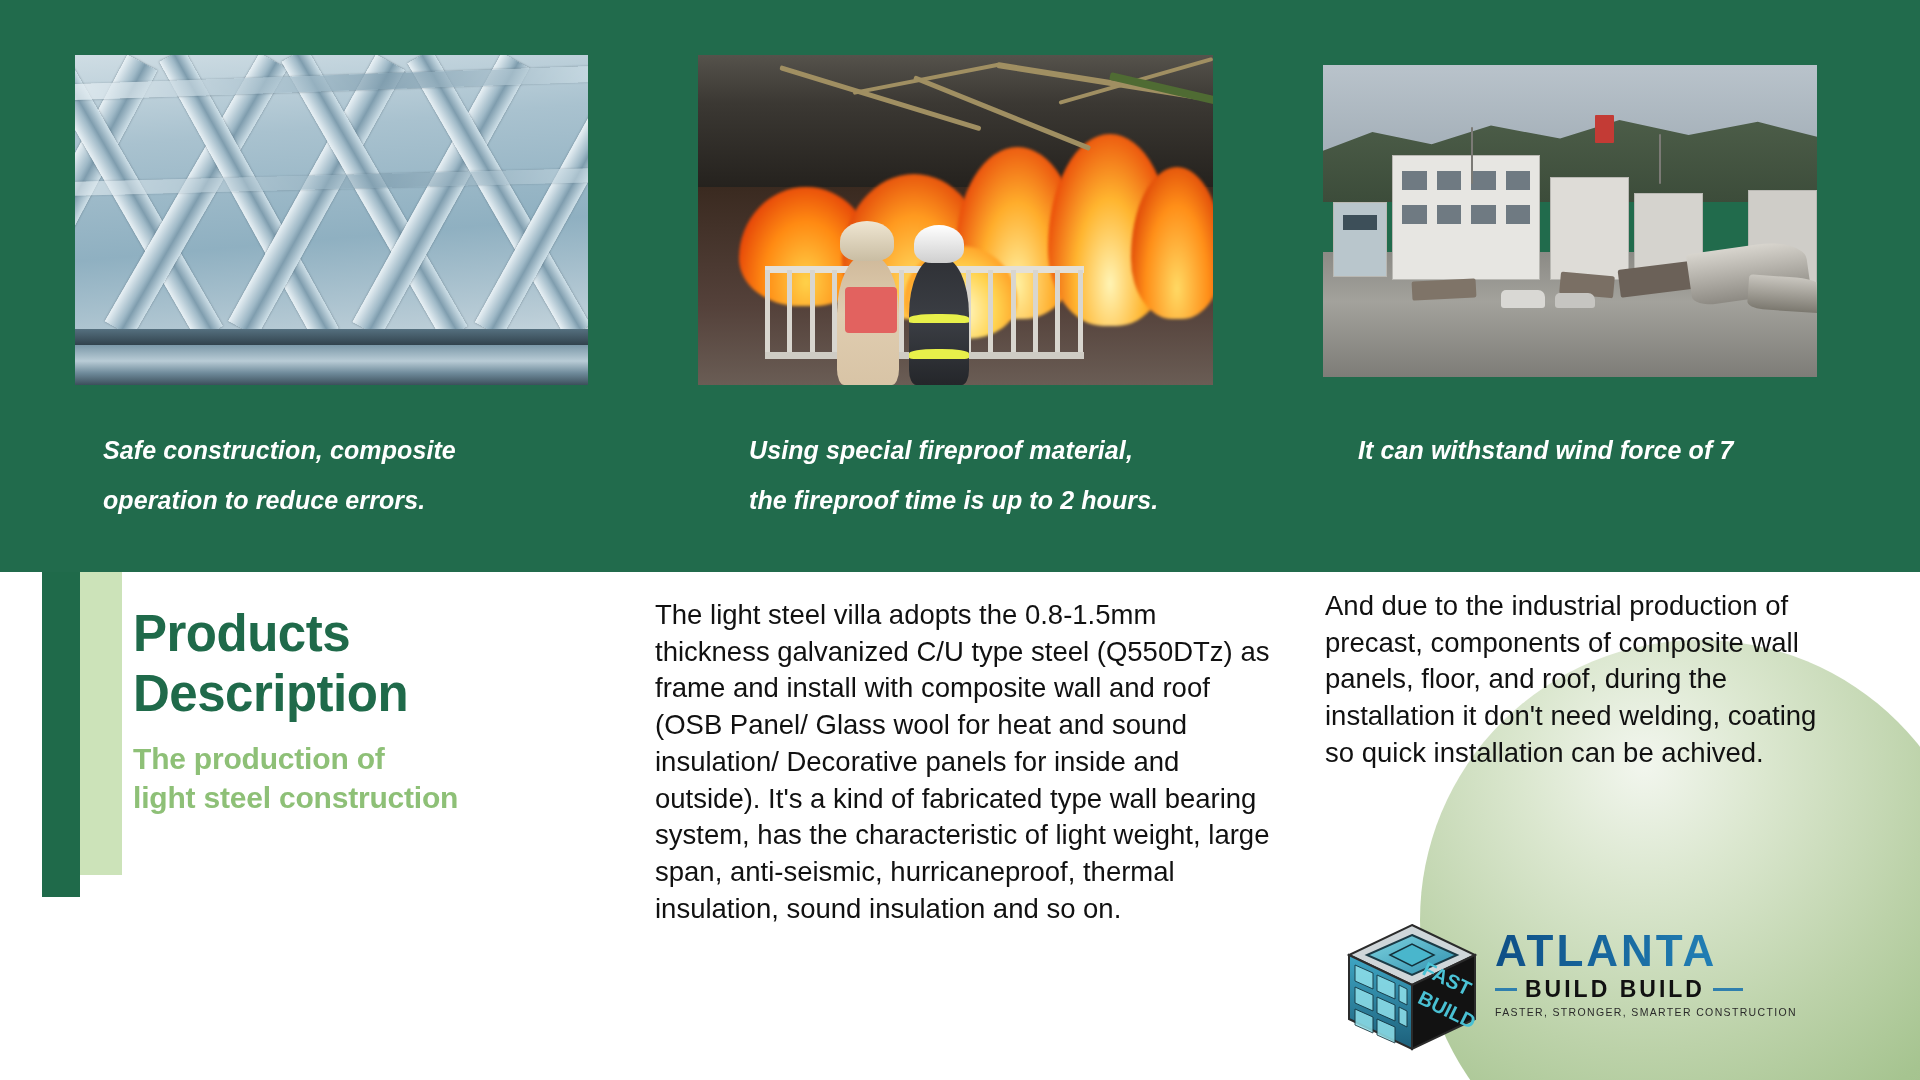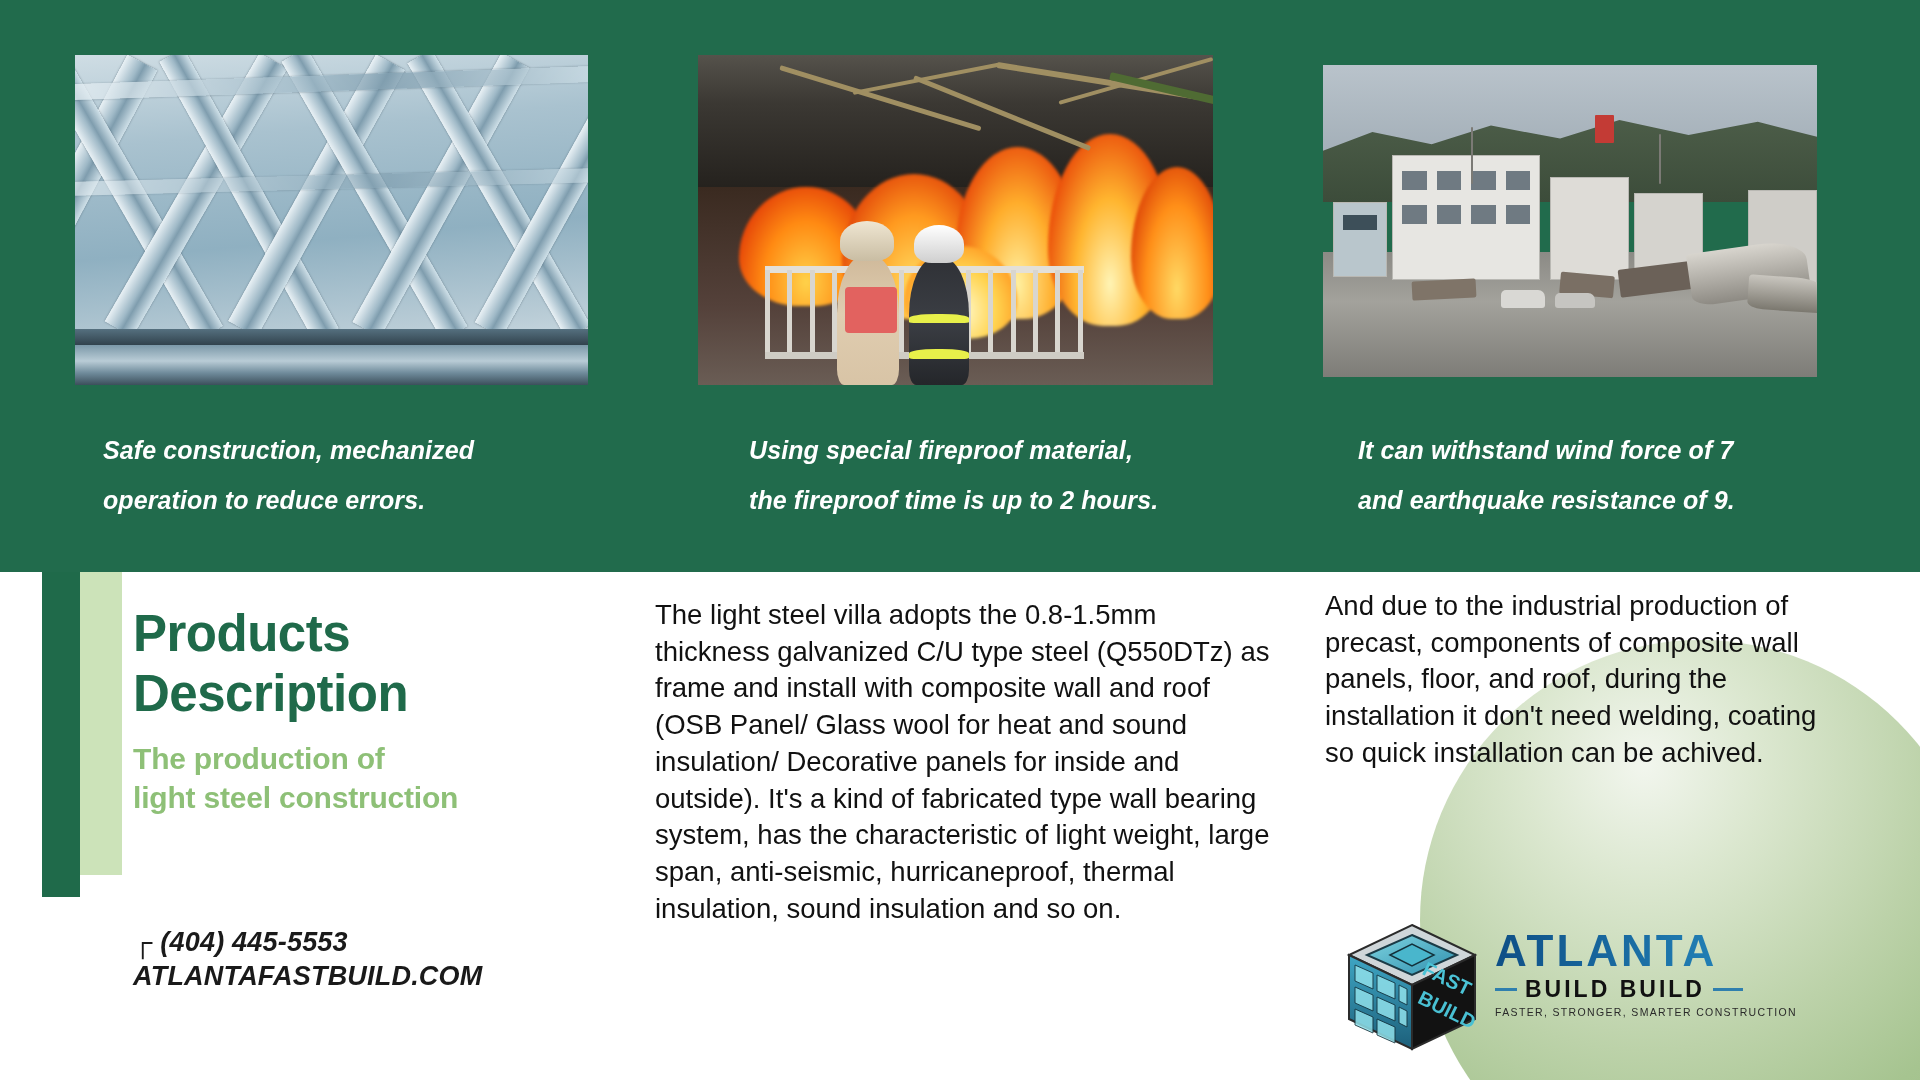--- a/index.html
+++ b/index.html
@@ -277,30 +277,29 @@
 
         <div class="rubble" style="left:55%;top:16%;width:4%;height:9%;background:#c33b35;border-radius:1px;"></div>
         <div class="rubble" style="left:30%;top:20%;width:2px;height:18%;background:#7b7a75;"></div>
         <div class="rubble" style="left:68%;top:22%;width:2px;height:16%;background:#7b7a75;"></div>
       </div>
     </div>
   </div>
 
   <div class="captions">
     <div class="cap cap-1">
-      <div>Safe construction, mechanized</div>
+      <div>Safe construction, composite</div>
       <div>operation to reduce errors.</div>
     </div>
     <div class="cap cap-2">
       <div>Using special fireproof material,</div>
       <div>the fireproof time is up to 2 hours.</div>
     </div>
     <div class="cap cap-3">
       <div>It can withstand wind force of 7</div>
-      <div>and earthquake resistance of 9.</div>
     </div>
   </div>
 </div>
 
 <div class="lower">
 
   <div class="sphere"></div>
 
   <div class="bar-dark"></div>
   <div class="bar-light"></div>
@@ -309,26 +308,20 @@
     <div class="title">
       <div>Products</div>
       <div>Description</div>
     </div>
     <div class="subtitle">
       <div>The production of</div>
       <div>light steel construction</div>
     </div>
   </div>
 
-  <div class="contact">
-    <span class="phone-line">
-      <span class="phone-icon">┌</span><span>(404) 445-5553</span>
-    </span>
-    <span>ATLANTAFASTBUILD.COM</span>
-  </div>
 
   <div class="col-mid">     The light steel villa adopts the 0.8-1.5mm thickness galvanized C/U type steel (Q550DTz)  as frame and install with composite wall and roof (OSB Panel/ Glass wool for heat and sound insulation/ Decorative panels for inside and outside). It's a kind of fabricated type wall bearing system, has the characteristic of light weight, large span, anti-seismic, hurricaneproof, thermal insulation, sound insulation and so on.</div>
 
   <div class="col-right">And due to the industrial production of precast, components of composite wall panels, floor, and roof, during the installation it don't need welding, coating so quick installation can be achived.</div>
 
   <div class="logo">
     <svg class="logo-cube" viewBox="0 0 135 128">
       <defs>
         <linearGradient id="gTop" x1="0" y1="0" x2="1" y2="1">
           <stop offset="0" stop-color="#7fd4e0"></stop>

